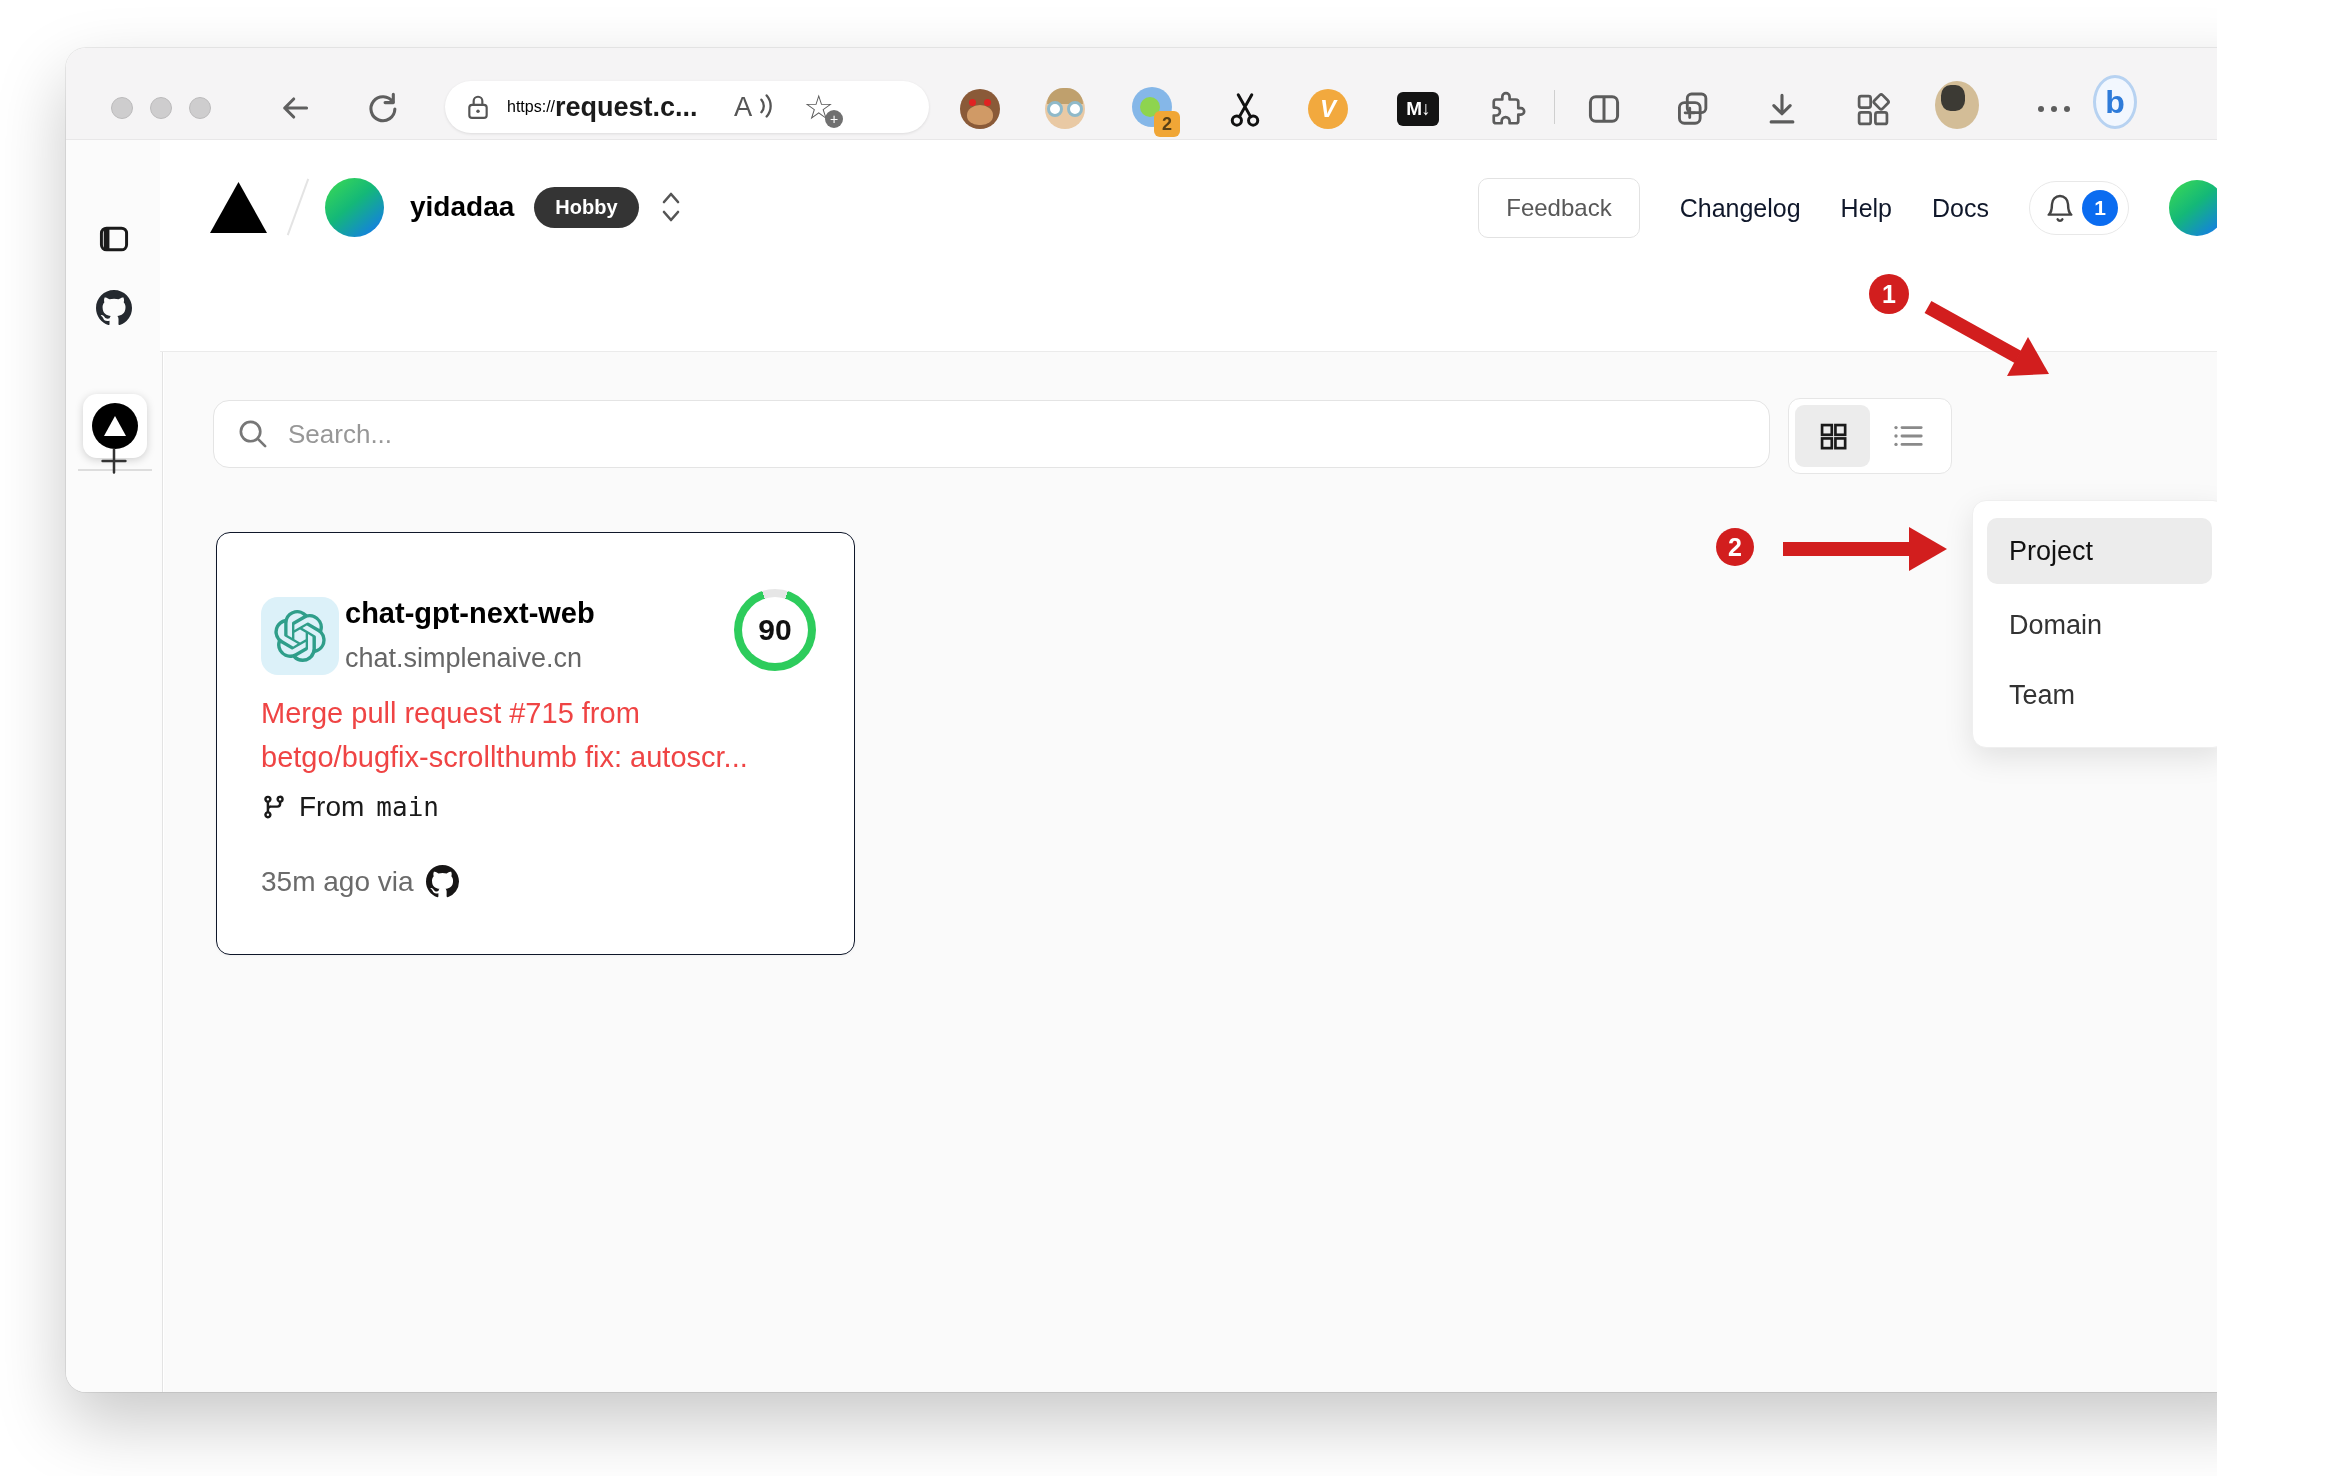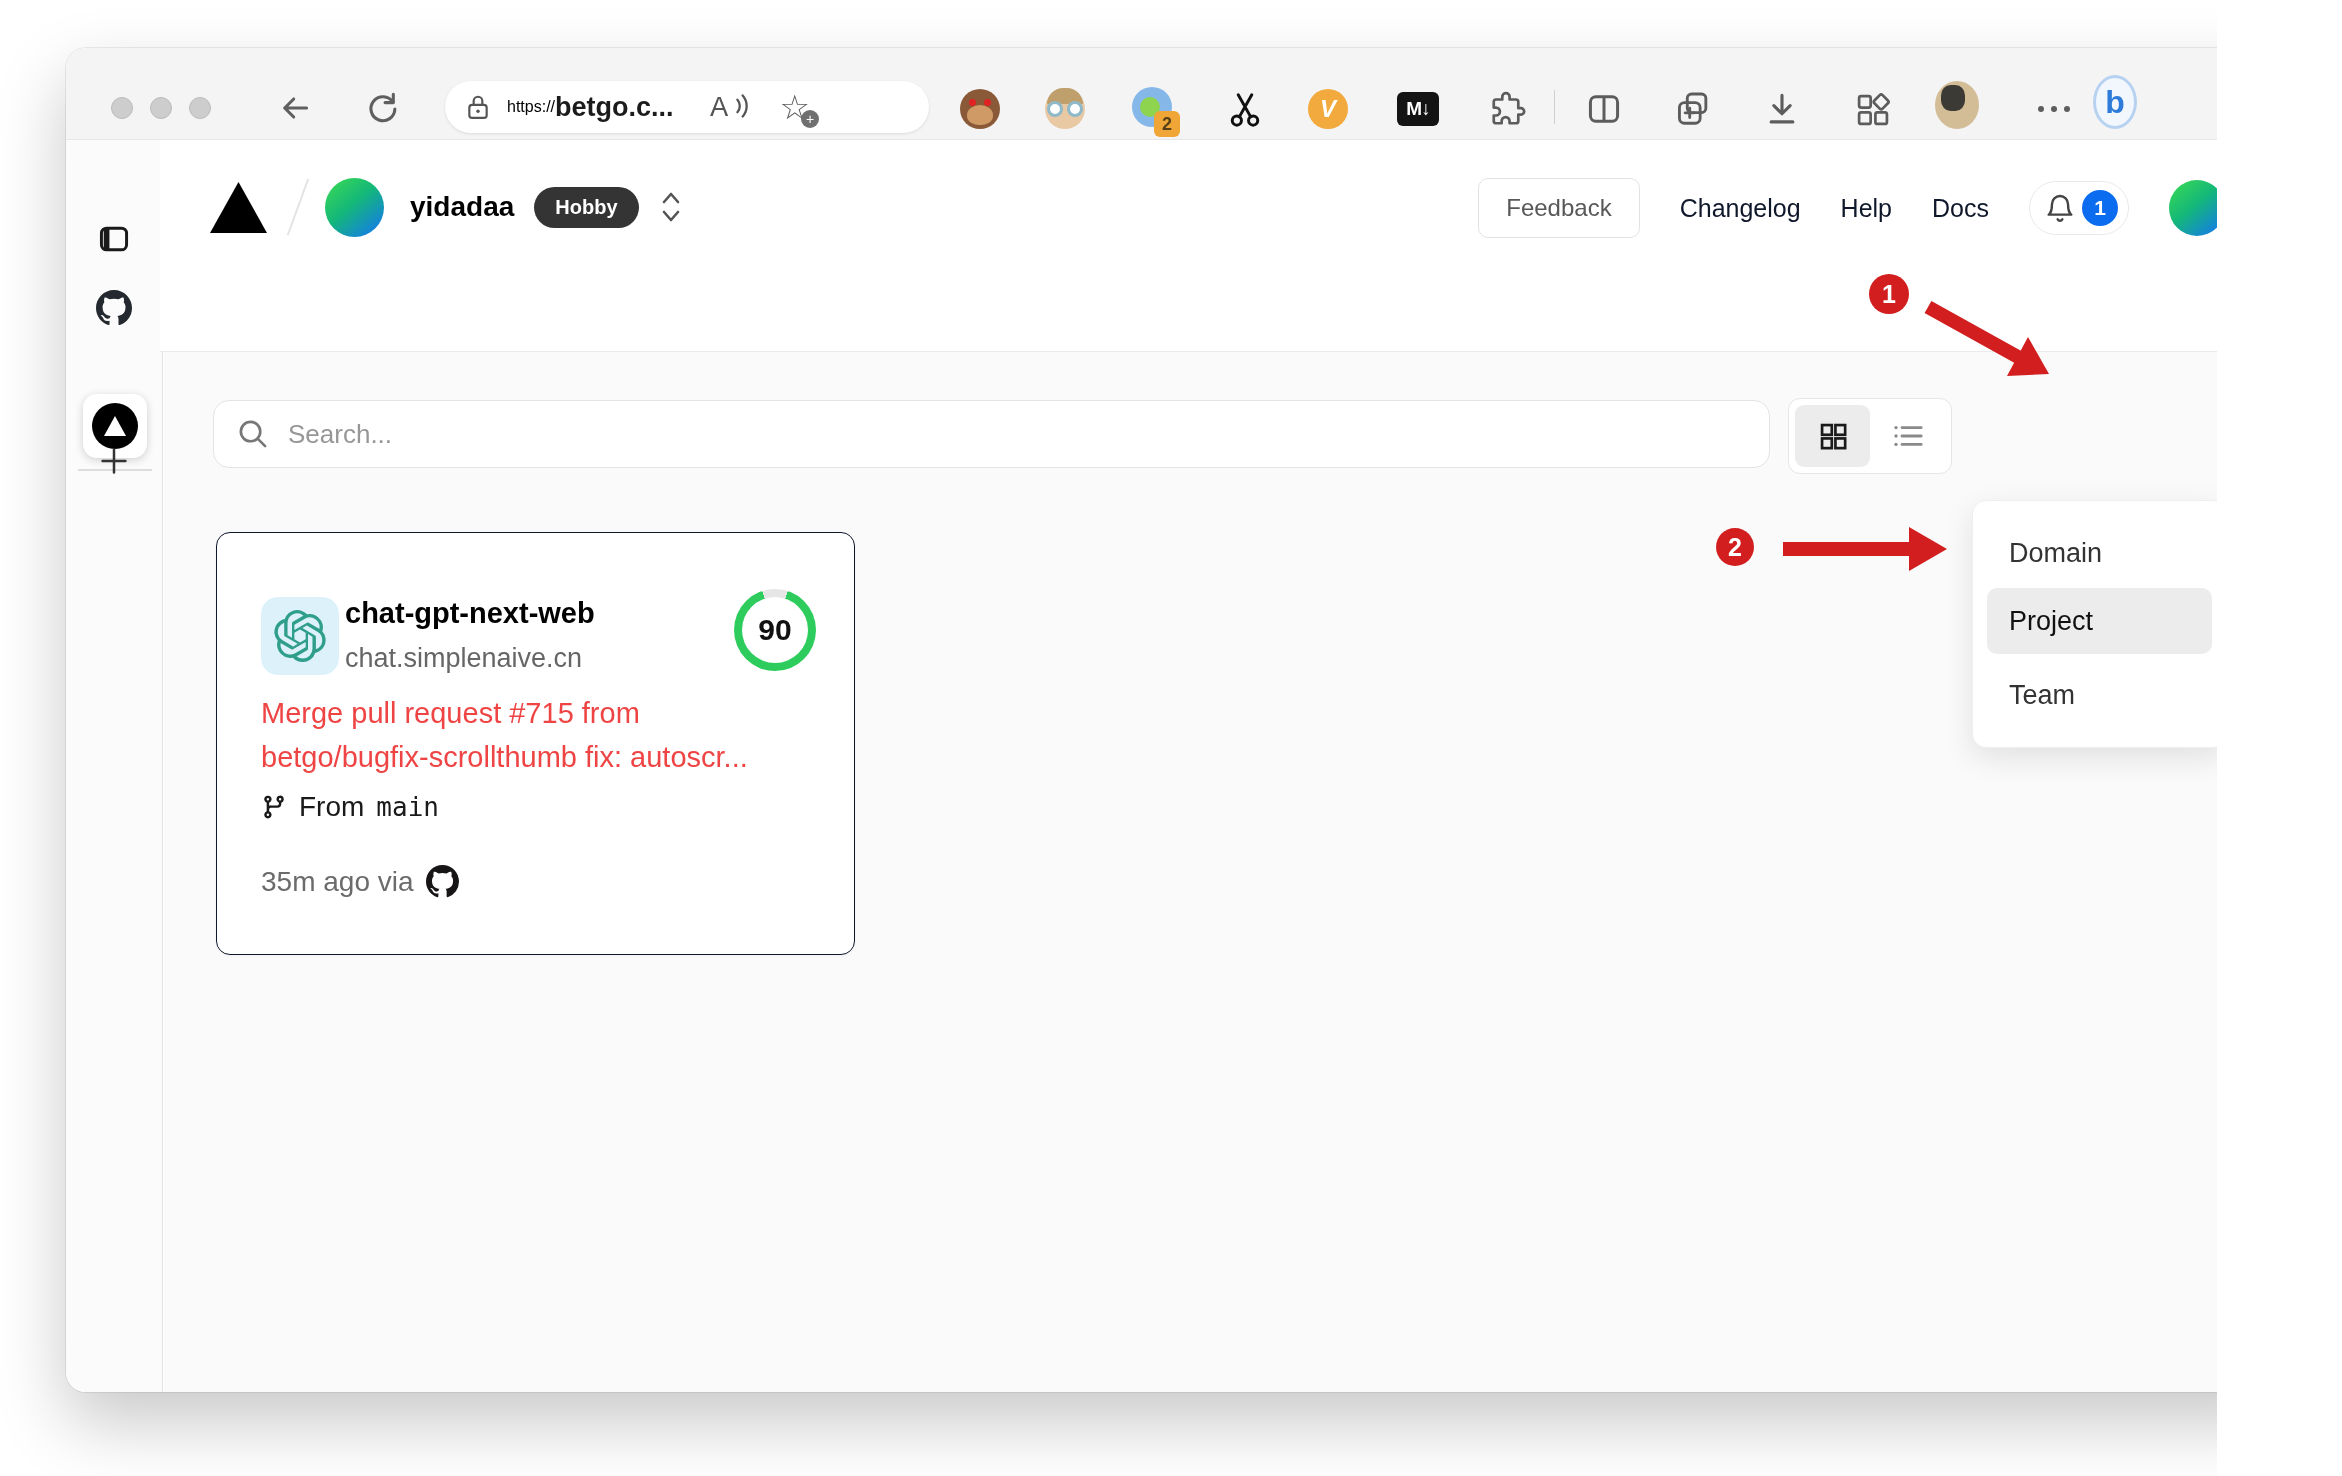--- a/index.html
+++ b/index.html
@@ -139,21 +139,21 @@
         <polyline points="22.8,3.4 22.8,9.8 16.4,9.8" stroke="#5f5f5f" stroke-width="2.4" fill="none" stroke-linecap="round" stroke-linejoin="round"></polyline>
       </svg>
 
       <div class="urlbar">
         <svg width="26" height="30" viewBox="0 0 24 26">
           <rect x="4" y="11" width="16" height="12" rx="2.5" stroke="#555" stroke-width="2" fill="none"></rect>
           <path d="M8 11V7.5a4 4 0 0 1 8 0V11" stroke="#555" stroke-width="2" fill="none"></path>
           <circle cx="12" cy="17" r="1.6" fill="#555"></circle>
         </svg>
         <span style="margin-left:16px">https://</span>
-          <span class="url-host">betgo.c...</span>
+          <span class="url-host">request.c...</span>
         <svg width="42" height="34" viewBox="0 0 40 30" style="margin-left:34px">
           <text x="2" y="24" font-size="26" fill="#555" font-family="Liberation Sans, sans-serif">A</text>
           <path d="M28 8a9 9 0 0 1 0 12 M33 4a15 15 0 0 1 0 20" stroke="#555" stroke-width="2.2" fill="none" stroke-linecap="round"></path>
         </svg>
         <div class="star-wrap" style="margin-left:30px">
           <span class="star">☆</span>
           <span class="star-badge">+</span>
         </div>
       </div>
 
@@ -330,22 +330,22 @@
             <circle cx="5" cy="7" r="1.4" fill="#8a8a8a"></circle>
               <circle cx="5" cy="14" r="1.4" fill="#8a8a8a"></circle>
               <circle cx="5" cy="21" r="1.4" fill="#8a8a8a"></circle>
             <path d="M10 7h16 M10 14h16 M10 21h16" stroke="#8a8a8a" stroke-width="2.4" stroke-linecap="round"></path>
           </svg>
         </div>
       </div>
 
 
       <div class="dropdown">
+        <div class="dd-item hl">Project</div>
         <div class="dd-item plain">Domain</div>
-        <div class="dd-item hl">Project</div>
         <div class="dd-item plain">Team</div>
       </div>
 
       <div class="card">
         <div class="tile">
           <svg width="52" height="52" viewBox="0 0 24 24" style="fill:var(--openai-teal,#2f9e8a)">
             <path d="M22.2819 9.8211a5.9847 5.9847 0 0 0-.5157-4.9108 6.0462 6.0462 0 0 0-6.5098-2.9A6.0651 6.0651 0 0 0 4.9807 4.1818a5.9847 5.9847 0 0 0-3.9977 2.9 6.0462 6.0462 0 0 0 .7427 7.0966 5.98 5.98 0 0 0 .511 4.9107 6.051 6.051 0 0 0 6.5146 2.9001A5.9847 5.9847 0 0 0 13.2599 24a6.0557 6.0557 0 0 0 5.7718-4.2058 5.9894 5.9894 0 0 0 3.9977-2.9001 6.0557 6.0557 0 0 0-.7475-7.073zm-9.022 12.6081a4.4755 4.4755 0 0 1-2.8764-1.0408l.1419-.0804 4.7783-2.7582a.7948.7948 0 0 0 .3927-.6813v-6.7369l2.02 1.1686a.071.071 0 0 1 .038.052v5.5826a4.504 4.504 0 0 1-4.4945 4.4944zm-9.6607-4.1254a4.4708 4.4708 0 0 1-.5346-3.0137l.142.0852 4.783 2.7582a.7712.7712 0 0 0 .7806 0l5.8428-3.3685v2.3324a.0804.0804 0 0 1-.0332.0615L9.74 19.9502a4.4992 4.4992 0 0 1-6.1408-1.6464zM2.3408 7.8956a4.485 4.485 0 0 1 2.3655-1.9728V11.6a.7664.7664 0 0 0 .3879.6765l5.8144 3.3543-2.0201 1.1685a.0757.0757 0 0 1-.071 0l-4.8303-2.7865A4.504 4.504 0 0 1 2.3408 7.8956zm16.5963 3.8558L13.1038 8.364 15.1192 7.2a.0757.0757 0 0 1 .071 0l4.8303 2.7913a4.4944 4.4944 0 0 1-.6765 8.1042v-5.6772a.79.79 0 0 0-.407-.667zm2.0107-3.0231l-.142-.0852-4.7735-2.7818a.7759.7759 0 0 0-.7854 0L9.409 9.2297V6.8974a.0662.0662 0 0 1 .0284-.0615l4.8303-2.7866a4.4992 4.4992 0 0 1 6.6802 4.66zM8.3065 12.863l-2.02-1.1638a.0804.0804 0 0 1-.038-.0567V6.0742a4.4992 4.4992 0 0 1 7.3757-3.4537l-.142.0805L8.704 5.459a.7948.7948 0 0 0-.3927.6813zm1.0976-2.3654l2.602-1.4998 2.6069 1.4998v2.9994l-2.5974 1.4997-2.6067-1.4997z"></path>
           </svg>
         </div>
         <div class="proj-name">chat-gpt-next-web</div>

